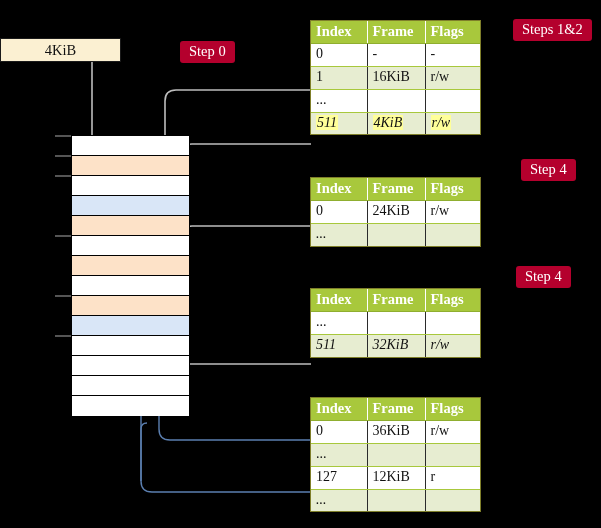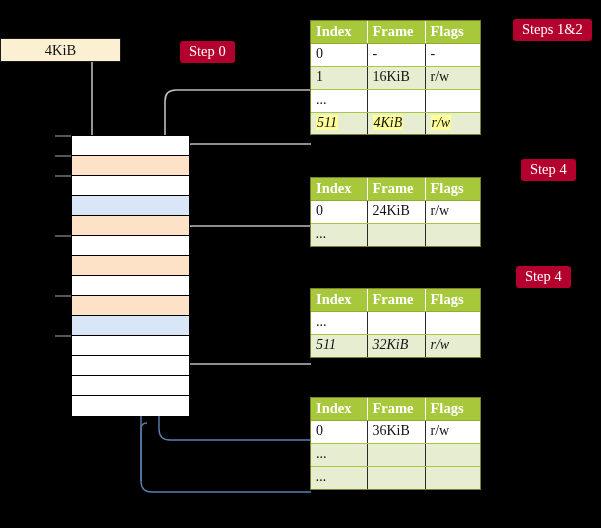--- a/index.html
+++ b/index.html
@@ -329,20 +329,25 @@
           <tr>
             <td>0</td>
             <td>36KiB</td>
             <td>r/w</td>
           </tr>
           <tr class="alt">
             <td>...</td>
             <td></td>
             <td></td>
           </tr>
+          <tr>
+            <td>127</td>
+            <td>12KiB</td>
+            <td>r</td>
+          </tr>
           <tr class="alt">
             <td>...</td>
             <td></td>
             <td></td>
           </tr>
         </tbody>
     </table>
   </div>
 
 </div>

